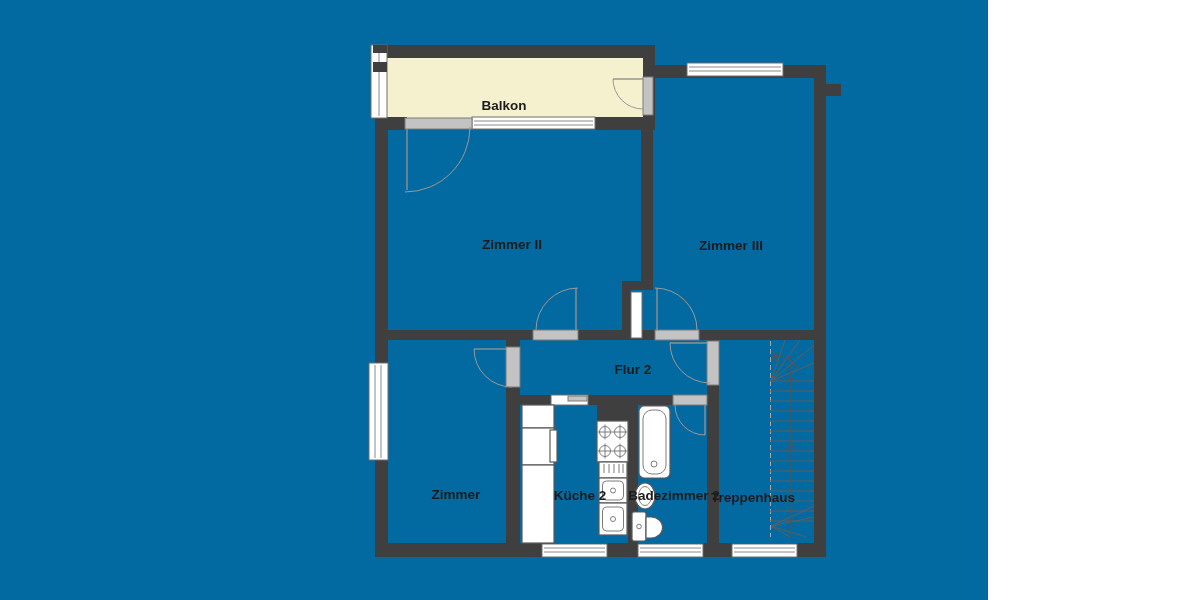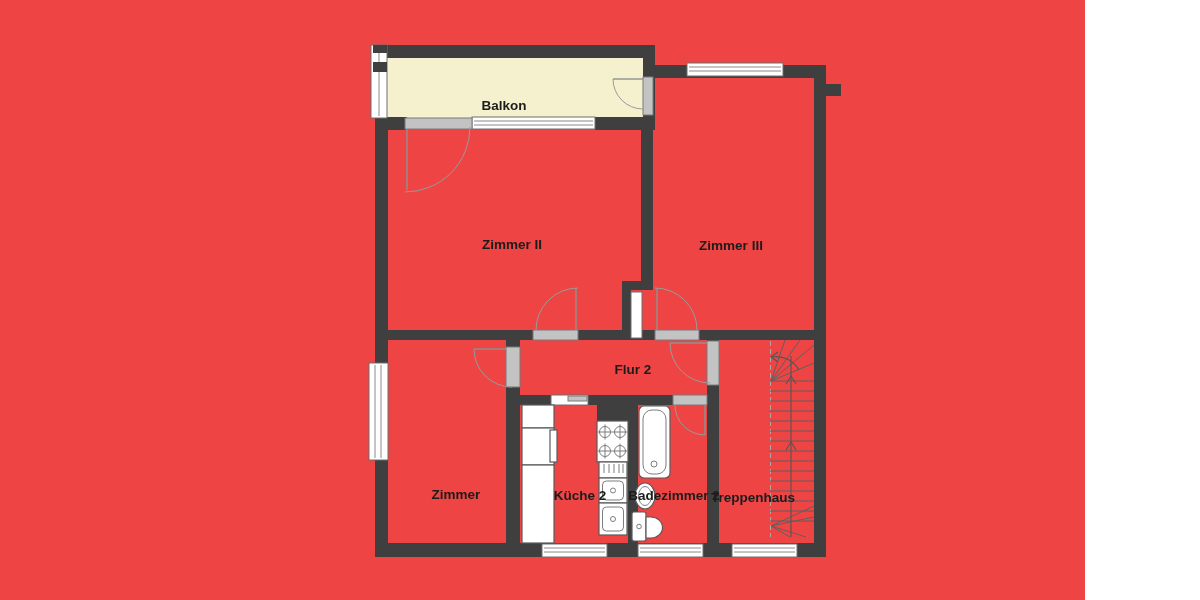--- a/index.html
+++ b/index.html
@@ -1,16 +1,16 @@
 <!DOCTYPE html>
 <html><head>
 <meta charset="utf-8">
 <style>
   html,body{margin:0;padding:0;background:#ffffff;}
-  .canvas{position:relative;width:1085px;height:600px;background:#ef4444;overflow:hidden;
+  .canvas{position:relative;width:988px;height:600px;background:#0369a1;overflow:hidden;
           font-family:"Liberation Sans", sans-serif;}
   svg{position:absolute;left:0;top:0;}
   .wall{stroke:none;}
   .win{fill:#ffffff;stroke:#6e6e6e;stroke-width:1;}
   .winline{stroke:#8a8a8a;stroke-width:1;fill:none;}
   .doorleaf{stroke:#909090;stroke-width:1.4;fill:none;}
   .arc{stroke:#9a9a9a;stroke-width:1;fill:none;}
   .fix{fill:#ffffff;stroke:#5a5a5a;stroke-width:1.2;}
   .fixin{fill:none;stroke:#7d7d7d;stroke-width:1;}
   .stair{stroke:#5f5f5f;stroke-width:1;fill:none;}

